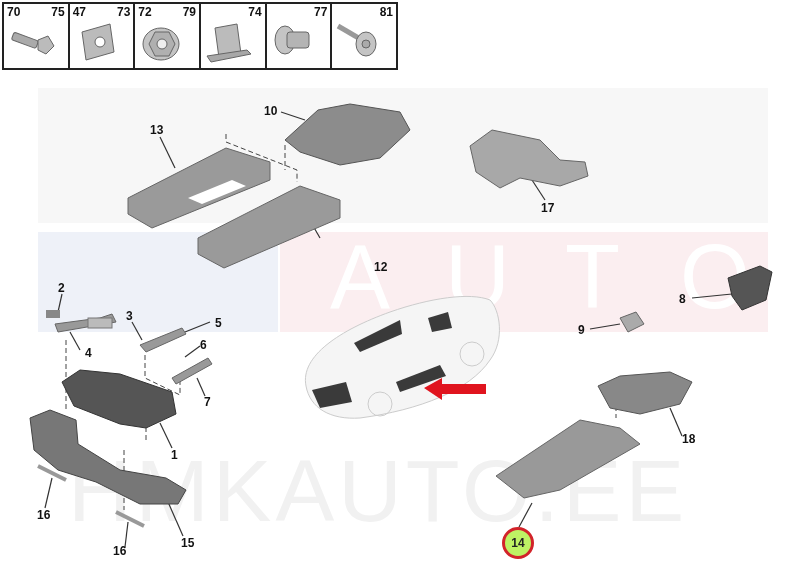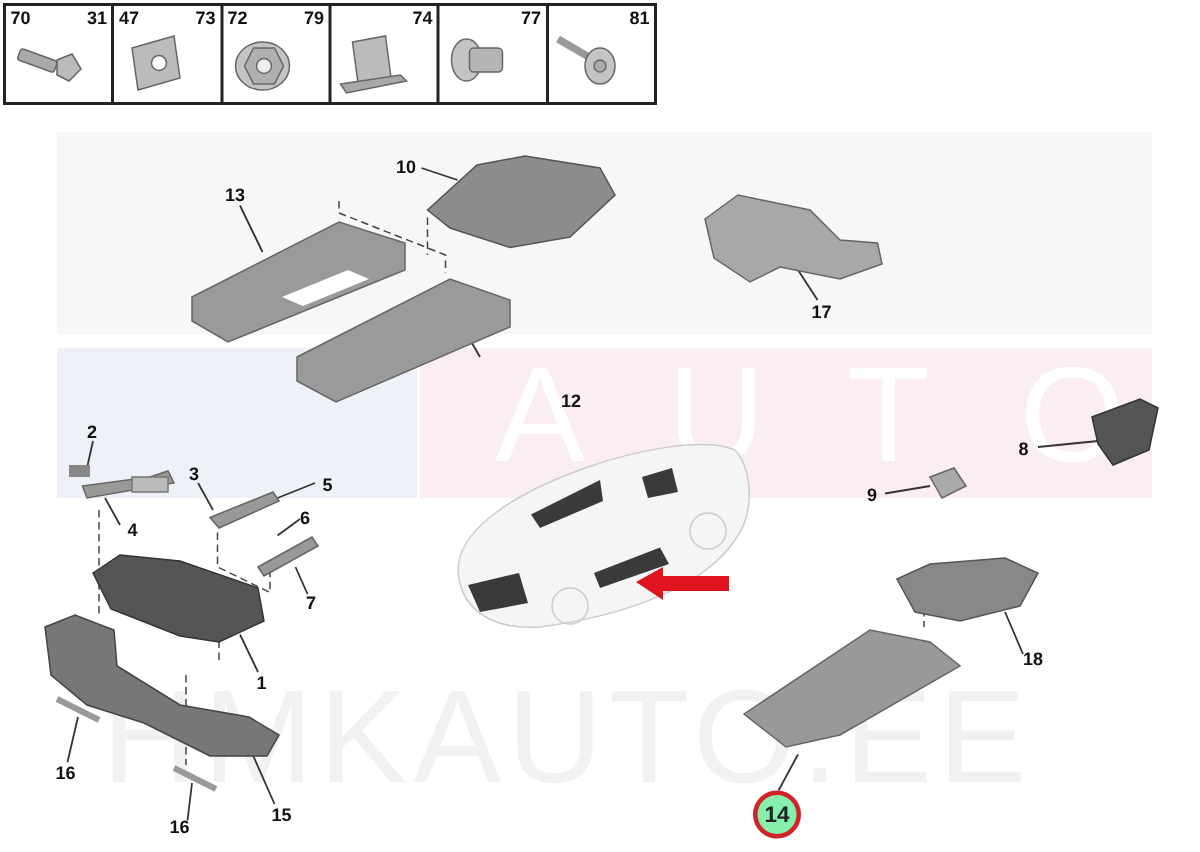--- a/index.html
+++ b/index.html
@@ -1,44 +1,44 @@
 <!DOCTYPE html>
 <html><head>
 <meta charset="utf-8">
 <style>
   html,body{margin:0;padding:0;background:#ffffff;}
   body{width:800px;height:568px;position:relative;overflow:hidden;font-family:"Liberation Sans",sans-serif;}
   .wm-bar{position:absolute;}
-  .parts-strip{position:absolute;left:2px;top:2px;width:436px;height:68px;border:2px solid #222;display:flex;background:#fff;box-sizing:border-box;}
+  .parts-strip{position:absolute;left:2px;top:2px;width:396px;height:68px;border:2px solid #222;display:flex;background:#fff;box-sizing:border-box;}
   .cell{flex:1;border-right:2px solid #222;position:relative;}
   .cell:last-child{border-right:none;border-radius:18px;}
   .cell .nl{position:absolute;left:3px;top:1px;font-weight:bold;font-size:12px;color:#111;}
   .cell .nr{position:absolute;right:3px;top:1px;font-weight:bold;font-size:12px;color:#111;}
   .cell svg{position:absolute;left:0;top:14px;}
   .lbl{position:absolute;font-weight:bold;font-size:12px;color:#111;}
   svg.main{position:absolute;left:0;top:0;}
-  .hl{position:absolute;left:502px;top:527px;width:32px;height:32px;border-radius:50%;border:3px solid #d2232a;background:#86efac;box-sizing:border-box;display:flex;align-items:center;justify-content:center;font-weight:bold;font-size:15px;color:#222;}
+  .hl{position:absolute;left:502px;top:527px;width:32px;height:32px;border-radius:50%;border:3px solid #d2232a;background:#bef264;box-sizing:border-box;display:flex;align-items:center;justify-content:center;font-weight:bold;font-size:12px;color:#222;}
   .watermark-text{position:absolute;font-family:"Liberation Sans",sans-serif;font-size:96px;color:#f2f2f2;letter-spacing:4px;}
 </style>
 </head>
 <body>
 
 <div class="wm-bar" style="left:38px;top:88px;width:730px;height:135px;background:#f6f6f6;opacity:.9;"></div>
 <div class="wm-bar" style="left:38px;top:232px;width:240px;height:100px;background:#eef1f8;"></div>
 <div class="wm-bar" style="left:280px;top:232px;width:488px;height:100px;background:#fbeef0;"></div>
 <div class="watermark-text" style="left:330px;top:226px;color:#ffffff;font-size:90px;">A</div>
 <div class="watermark-text" style="left:445px;top:226px;color:#ffffff;font-size:90px;">U</div>
 <div class="watermark-text" style="left:565px;top:226px;color:#ffffff;font-size:90px;">T</div>
 <div class="watermark-text" style="left:680px;top:226px;color:#ffffff;font-size:90px;">O</div>
 <div class="watermark-text" style="left:68px;top:440px;font-size:88px;color:#f1f1f1;">HMKAUTO.EE</div>
 
 <div class="parts-strip">
   <div class="cell">
     <span class="nl">70</span>
-    <span class="nr">31</span>
+    <span class="nr">75</span>
     <svg width="54" height="50">
         <rect x="8" y="18" width="26" height="8" rx="2" fill="#aaa" stroke="#666" transform="rotate(20 20 22)"></rect>
         <polygon points="34,22 44,18 50,28 42,36 34,32" fill="#bbb" stroke="#666"></polygon>
       </svg>
   </div>
   <div class="cell">
     <span class="nl">47</span>
     <span class="nr">73</span>
     <svg width="54" height="50">
         <polygon points="12,14 40,6 44,34 16,42" fill="#bbb" stroke="#666"></polygon>

